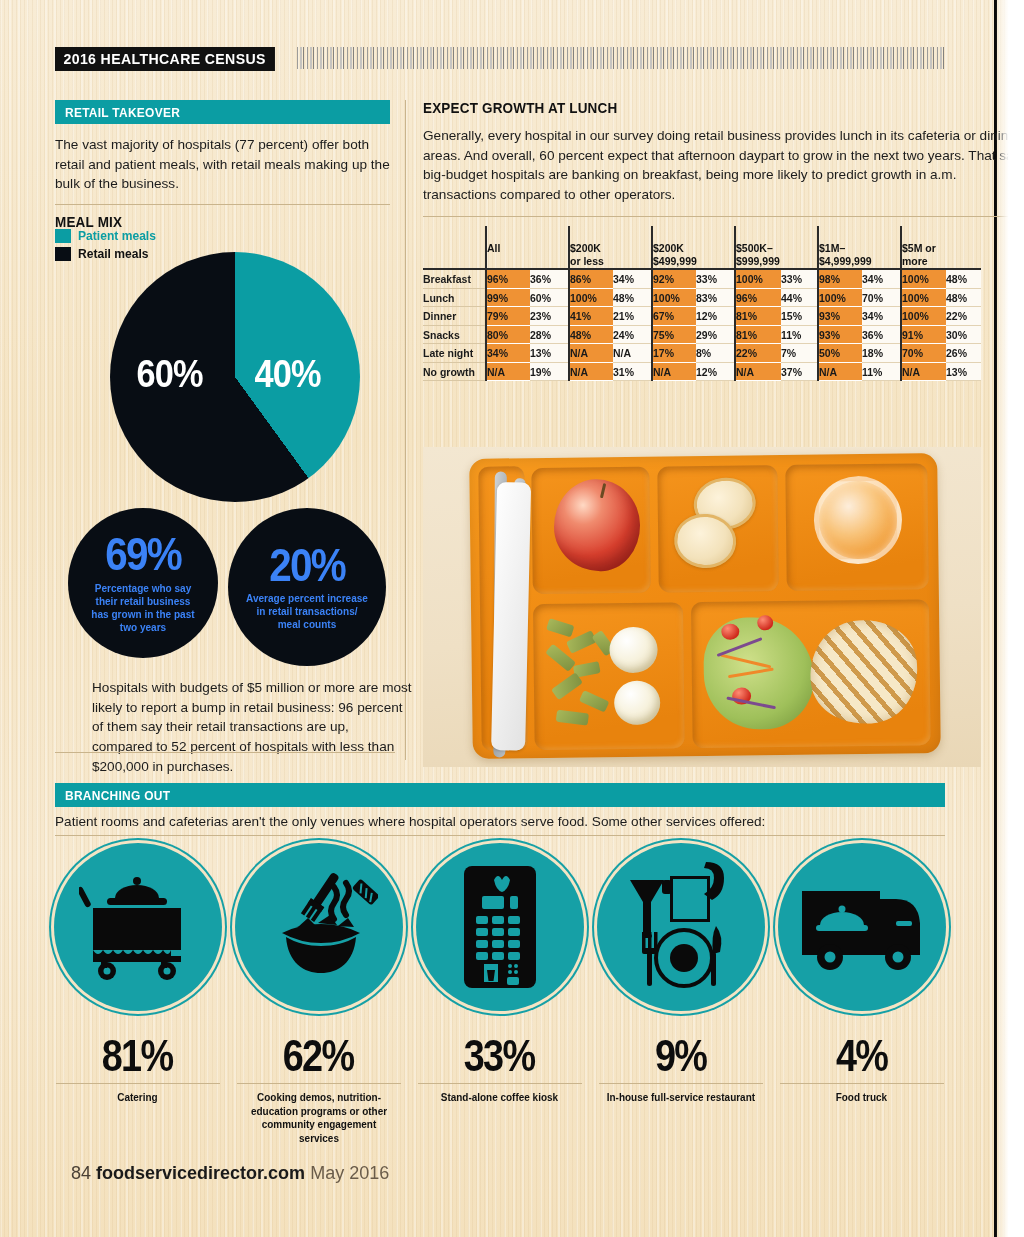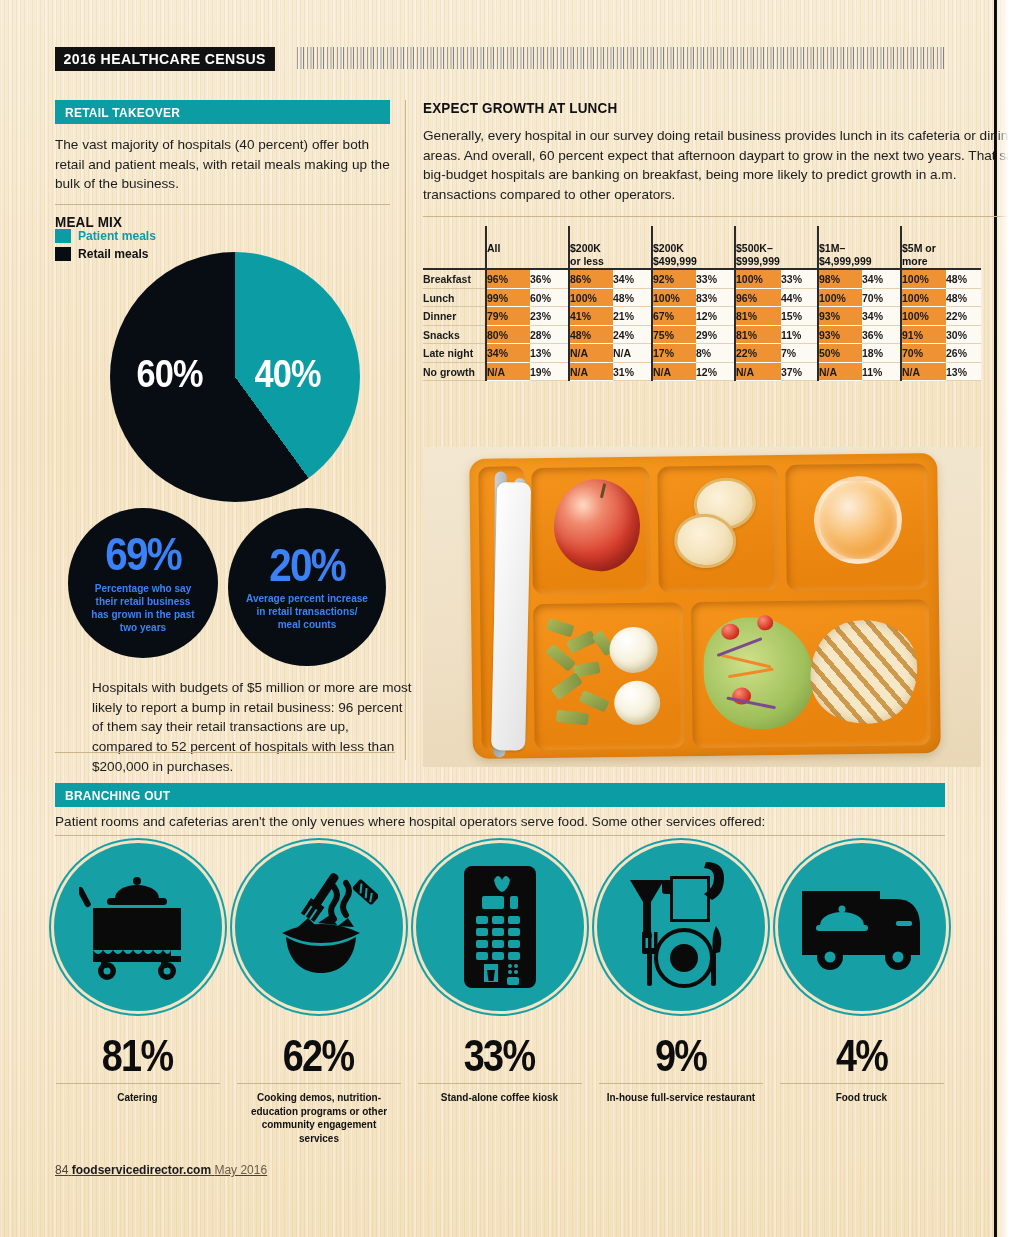--- a/index.html
+++ b/index.html
@@ -279,42 +279,42 @@
   .big-pct { font-weight: bold; font-size: 45px; color: #0d0d0d; letter-spacing: -2px; line-height: 1.05; }
   .big-pct span { display:inline-block; transform: scaleX(.84); transform-origin:center; }
   .pct-rule { width: 164px; height: 1px; background: #c9b48c; margin-top: 4px; }
   .pct-caption {
     font-size: 10.6px; font-weight: bold; color: #111;
     text-align: center; margin-top: 7px; line-height: 1.28; width: 166px;
   }
   .pct-caption span { display:inline-block; transform: scaleX(.94); transform-origin:center; }
 
   
-  #footer { position: absolute; left: 55px; top: 1163px; font-size: 12px; color: #4a4035; text-decoration: underline; }
+  #footer { position: absolute; left: 71px; top: 1163px; font-size: 18px; color: #4a4035; }
   #footer b { color: #1a1a1a; }
   #footer .mo { color: #6a5c4a; }
 </style>
 </head>
 <body>
 
 <div id="page">
   <div class="spine"></div>
 
   <div class="masthead">
     <div class="masthead-tag">2016 HEALTHCARE CENSUS</div>
     <div class="barcode"></div>
   </div>
 
   <div class="col-rule"></div>
 
   <div id="left-col">
     <div class="section-bar" id="retail-bar">
       <span>RETAIL TAKEOVER</span>
     </div>
-    <div class="body-copy" id="retail-copy">The vast majority of hospitals (40 percent) offer both retail and patient meals, with retail meals making up the bulk of the business.</div>
+    <div class="body-copy" id="retail-copy">The vast majority of hospitals (77 percent) offer both retail and patient meals, with retail meals making up the bulk of the business.</div>
     <div class="rule" id="rule-1"></div>
     <div class="plain-head" id="mealmix-head">
       <span>MEAL MIX</span>
     </div>
   </div>
 
   <div class="legend">
     <div class="legend-row">
       <div class="legend-swatch" style="background:#0b9da3"></div>
       <div class="legend-label" style="color:#0b9da3">

